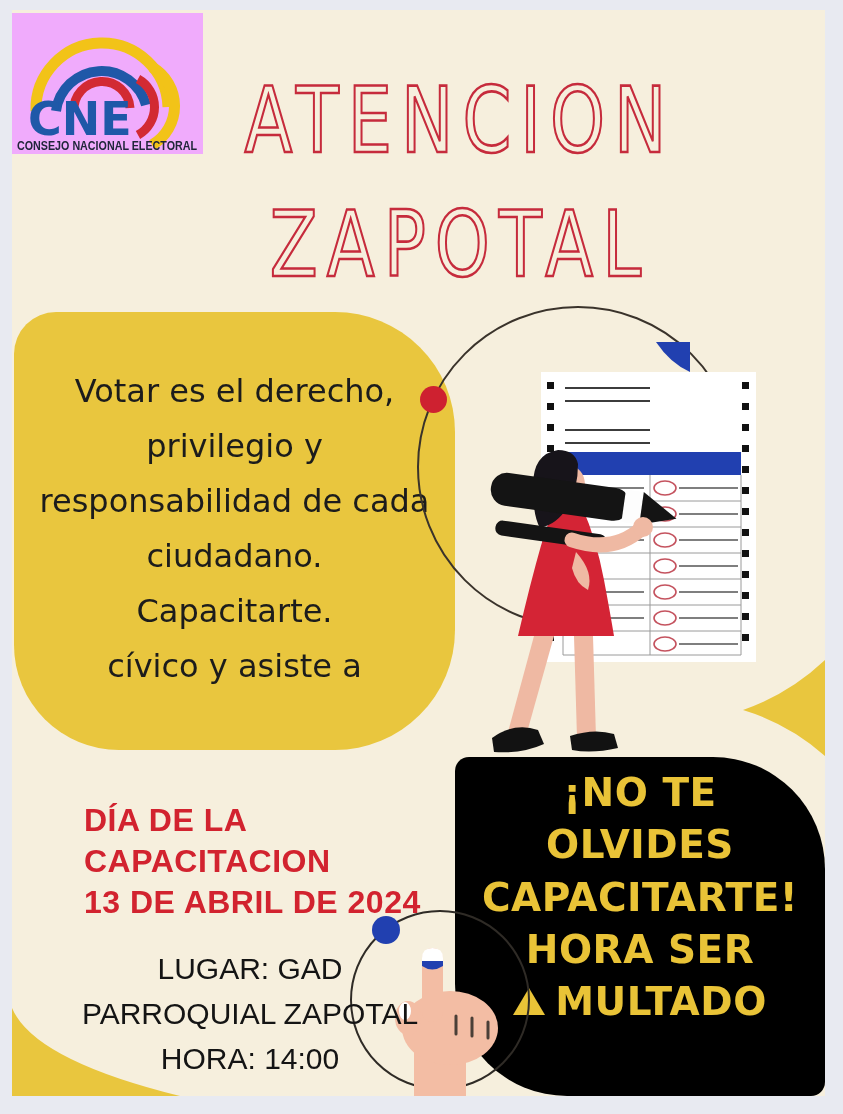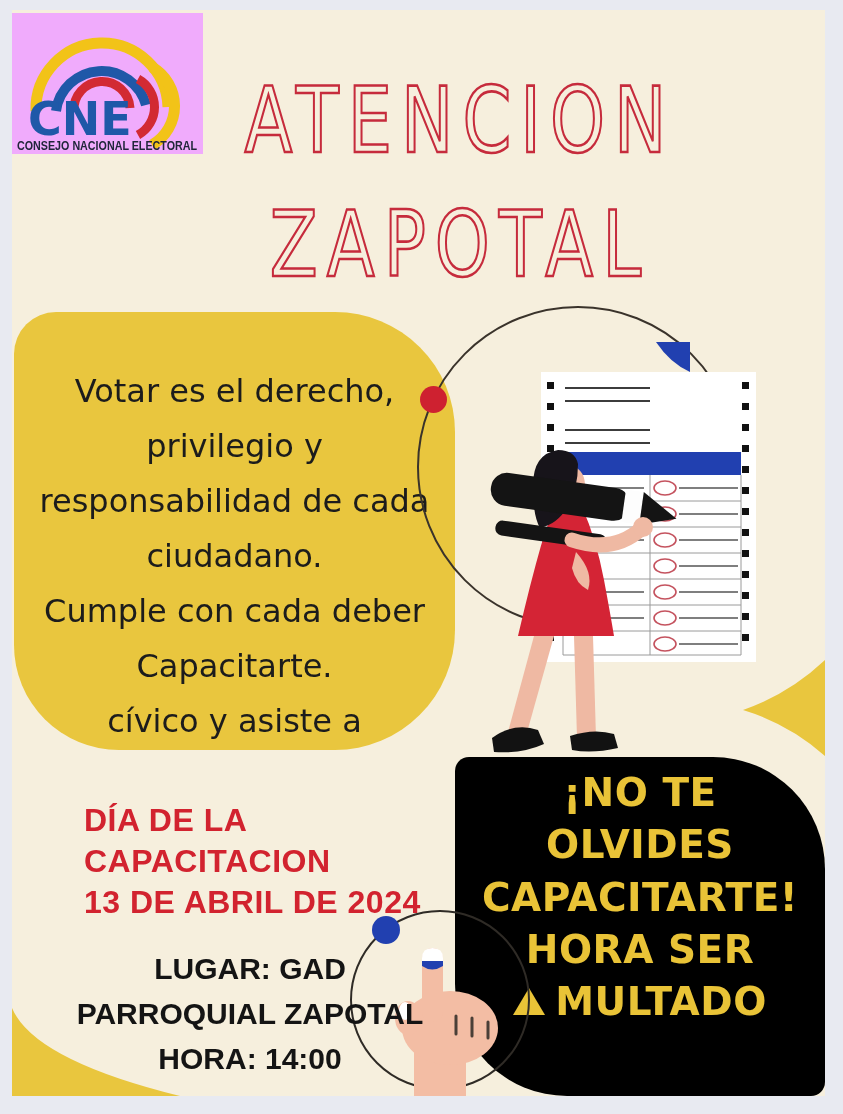--- a/index.html
+++ b/index.html
@@ -79,21 +79,21 @@
   }
   
   .schedule{
     position:absolute;left:72px;top:790px;width:360px;z-index:6;
     font-family:"Liberation Sans",sans-serif;font-weight:bold;
     font-size:32px;line-height:1.28;color:#d2232f;letter-spacing:0.5px;
   }
   .location{
     position:absolute;left:28px;top:940px;width:420px;z-index:6;
     text-align:center;font-family:"Liberation Sans",sans-serif;
-    font-size:30px;line-height:1.27;color:#141414;font-weight:bold;
+    font-size:30px;line-height:1.27;color:#141414;
   }
   .location div{margin-bottom:7px;}
 </style>
 </head>
 <body>
 
 <div class="poster">
 
   <div class="logo-box">
     <svg width="191" height="141" viewBox="0 0 191 141">
@@ -113,21 +113,20 @@
     <div>ATENCION</div>
     <div>ZAPOTAL</div>
   </div>
 
   <div class="yellow-panel">
     <div class="message">
       <div>Votar es el derecho,</div>
       <div>privilegio y</div>
       <div>responsabilidad de cada</div>
       <div>ciudadano.</div>
-      <div>Cumple con cada deber</div>
       <div>Capacitarte.</div>
       <div>cívico y asiste a</div>
     </div>
   </div>
 
   <div class="circle-top"></div>
   <div class="dot-red"></div>
 
   <svg class="illustration" viewBox="0 0 300 430">
 

